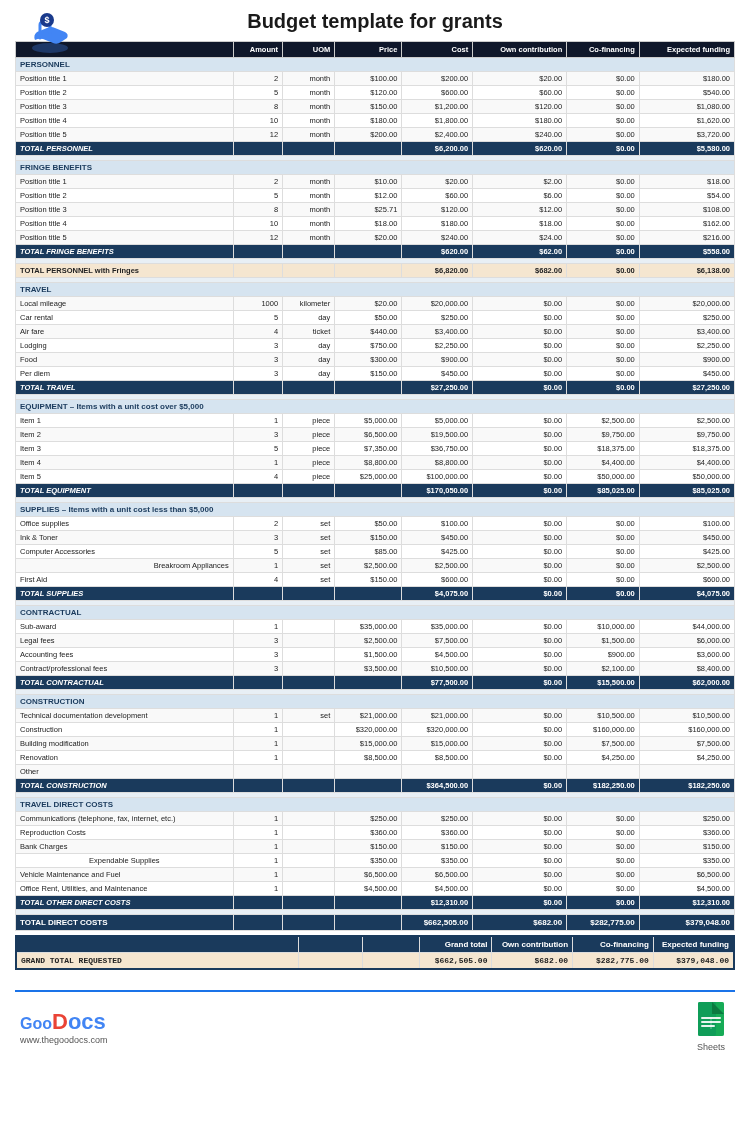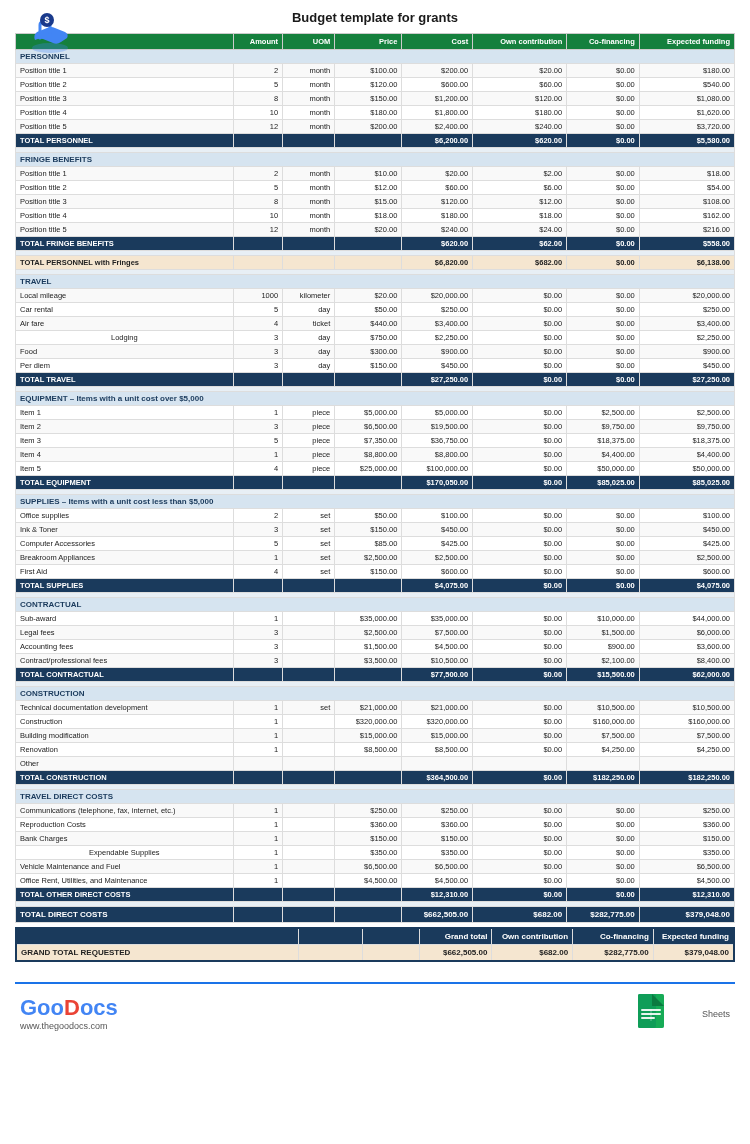--- a/index.html
+++ b/index.html
@@ -22,31 +22,31 @@
       justify-content: center;
       margin-bottom: 8px;
       position: relative;
     }
     .header-icon {
       position: absolute;
       left: 10px;
       top: 0;
     }
     .header-title {
-      font-size: 13px;
+      font-size: 20px;
       font-weight: bold;
       color: #1a1a1a;
     }
     
     .budget-table {
       width: 100%;
       border-collapse: collapse;
     }
     .budget-table th {
-      background: #15803d;
+      background: #0f172a;
       color: #fff;
       padding: 3px 4px;
       text-align: right;
       font-size: 7.5px;
       border: 1px solid #ccc;
     }
     .budget-table th:first-child {
       text-align: left;
     }
     .budget-table td {
@@ -70,20 +70,21 @@
     }
     
     .total-row td {
       background: #1a3a5c;
       color: #fff;
       font-weight: bold;
       font-size: 7.5px;
     }
     .total-row td:first-child {
       text-align: left;
+      font-style: italic;
     }
     
     .total-fringes-row td {
       background: #f5e6d0;
       font-weight: bold;
       font-size: 7.5px;
     }
     
     .data-row td {
       background: #fff;
@@ -101,20 +102,21 @@
       color: #fff;
       font-weight: bold;
       font-size: 8px;
       padding: 3px 4px;
     }
     .grand-total-values td {
       background: #f5e6d0;
       font-weight: bold;
       font-size: 8px;
       padding: 3px 4px;
+      font-family: Liberation Mono, monospace;
     }
     
     .direct-costs-row td {
       background: #1a3a5c;
       color: #fff;
       font-weight: bold;
       font-size: 8px;
       padding: 3px 4px;
     }
     
@@ -250,21 +252,21 @@
           <td>$12.00</td>
           <td>$60.00</td>
           <td>$6.00</td>
           <td>$0.00</td>
           <td>$54.00</td>
         </tr>
         <tr class="data-row">
           <td style="text-align: left;">Position title 3</td>
           <td>8</td>
           <td>month</td>
-          <td>$15.00</td>
+          <td>$25.71</td>
           <td>$120.00</td>
           <td>$12.00</td>
           <td>$0.00</td>
           <td>$108.00</td>
         </tr>
         <tr class="data-row">
           <td style="text-align: left;">Position title 4</td>
           <td>10</td>
           <td>month</td>
           <td>$18.00</td>
@@ -336,21 +338,21 @@
           <td style="text-align: left;">Air fare</td>
           <td>4</td>
           <td>ticket</td>
           <td>$440.00</td>
           <td>$3,400.00</td>
           <td>$0.00</td>
           <td>$0.00</td>
           <td>$3,400.00</td>
         </tr>
         <tr class="data-row">
-          <td style="text-align: center; margin-top: 12px;">Lodging</td>
+          <td style="text-align: left; margin-top: 12px;">Lodging</td>
           <td>3</td>
           <td>day</td>
           <td>$750.00</td>
           <td>$2,250.00</td>
           <td>$0.00</td>
           <td>$0.00</td>
           <td>$2,250.00</td>
         </tr>
         <tr class="data-row">
           <td style="text-align: left;">Food</td>
@@ -478,21 +480,21 @@
           <td style="text-align: left;">Computer Accessories</td>
           <td>5</td>
           <td>set</td>
           <td>$85.00</td>
           <td>$425.00</td>
           <td>$0.00</td>
           <td>$0.00</td>
           <td>$425.00</td>
         </tr>
         <tr class="data-row">
-          <td style="text-align: left;">Breakroom Appliances</td>
+          <td style="text-align: right;">Breakroom Appliances</td>
           <td>1</td>
           <td>set</td>
           <td>$2,500.00</td>
           <td>$2,500.00</td>
           <td>$0.00</td>
           <td>$0.00</td>
           <td>$2,500.00</td>
         </tr>
         <tr class="data-row">
           <td style="text-align: left;">First Aid</td>
@@ -747,25 +749,25 @@
       <td style="text-align:right; font-weight:bold; background:#f5e6d0; padding:3px 4px; font-size:8px;">$682.00</td>
       <td style="text-align:right; font-weight:bold; background:#f5e6d0; padding:3px 4px; font-size:8px;">$282,775.00</td>
       <td style="text-align:right; font-weight:bold; background:#f5e6d0; padding:3px 4px; font-size:8px;">$379,048.00</td>
     </tr>
   </tbody>
     </table>
 
   <div class="footer">
     <div class="gooddocs-logo">
       <div>
-        <span style="font-size:22px; font-weight:bold; color:#4285f4;">Goo</span><span style="font-size:22px; font-weight:bold; color:#ea4335;">D</span><span style="font-size:22px; font-weight:bold; color:#4285f4;">ocs</span>
+        <span style="font-size:16px; font-weight:bold; color:#4285f4;">Goo</span><span style="font-size:22px; font-weight:bold; color:#ea4335;">D</span><span style="font-size:22px; font-weight:bold; color:#4285f4;">ocs</span>
       </div>
       <div style="font-size:9px; color:#555;">www.thegoodocs.com</div>
     </div>
-    <div style="display:flex; align-items:center;gap:32px;">
+    <div style="display:flex; flex-direction:column; align-items:center;">
 
       <svg width="38" height="38" viewBox="0 0 38 38">
         <rect x="6" y="0" width="26" height="34" rx="2" fill="#0f9d58"></rect>
         <rect x="6" y="0" width="26" height="34" rx="2" fill="#1db954" opacity="0.5"></rect>
         <rect x="6" y="0" width="18" height="34" rx="2" fill="#0f9d58"></rect>
         <path d="M20 0 L32 12 L20 12 Z" fill="#0b7a40"></path>
         <rect x="9" y="15" width="20" height="2" rx="1" fill="white" opacity="0.9"></rect>
         <rect x="9" y="19" width="20" height="2" rx="1" fill="white" opacity="0.9"></rect>
         <rect x="9" y="23" width="14" height="2" rx="1" fill="white" opacity="0.9"></rect>
         <line x1="19" y1="15" x2="19" y2="27" stroke="white" stroke-width="0.8" opacity="0.5"></line>

